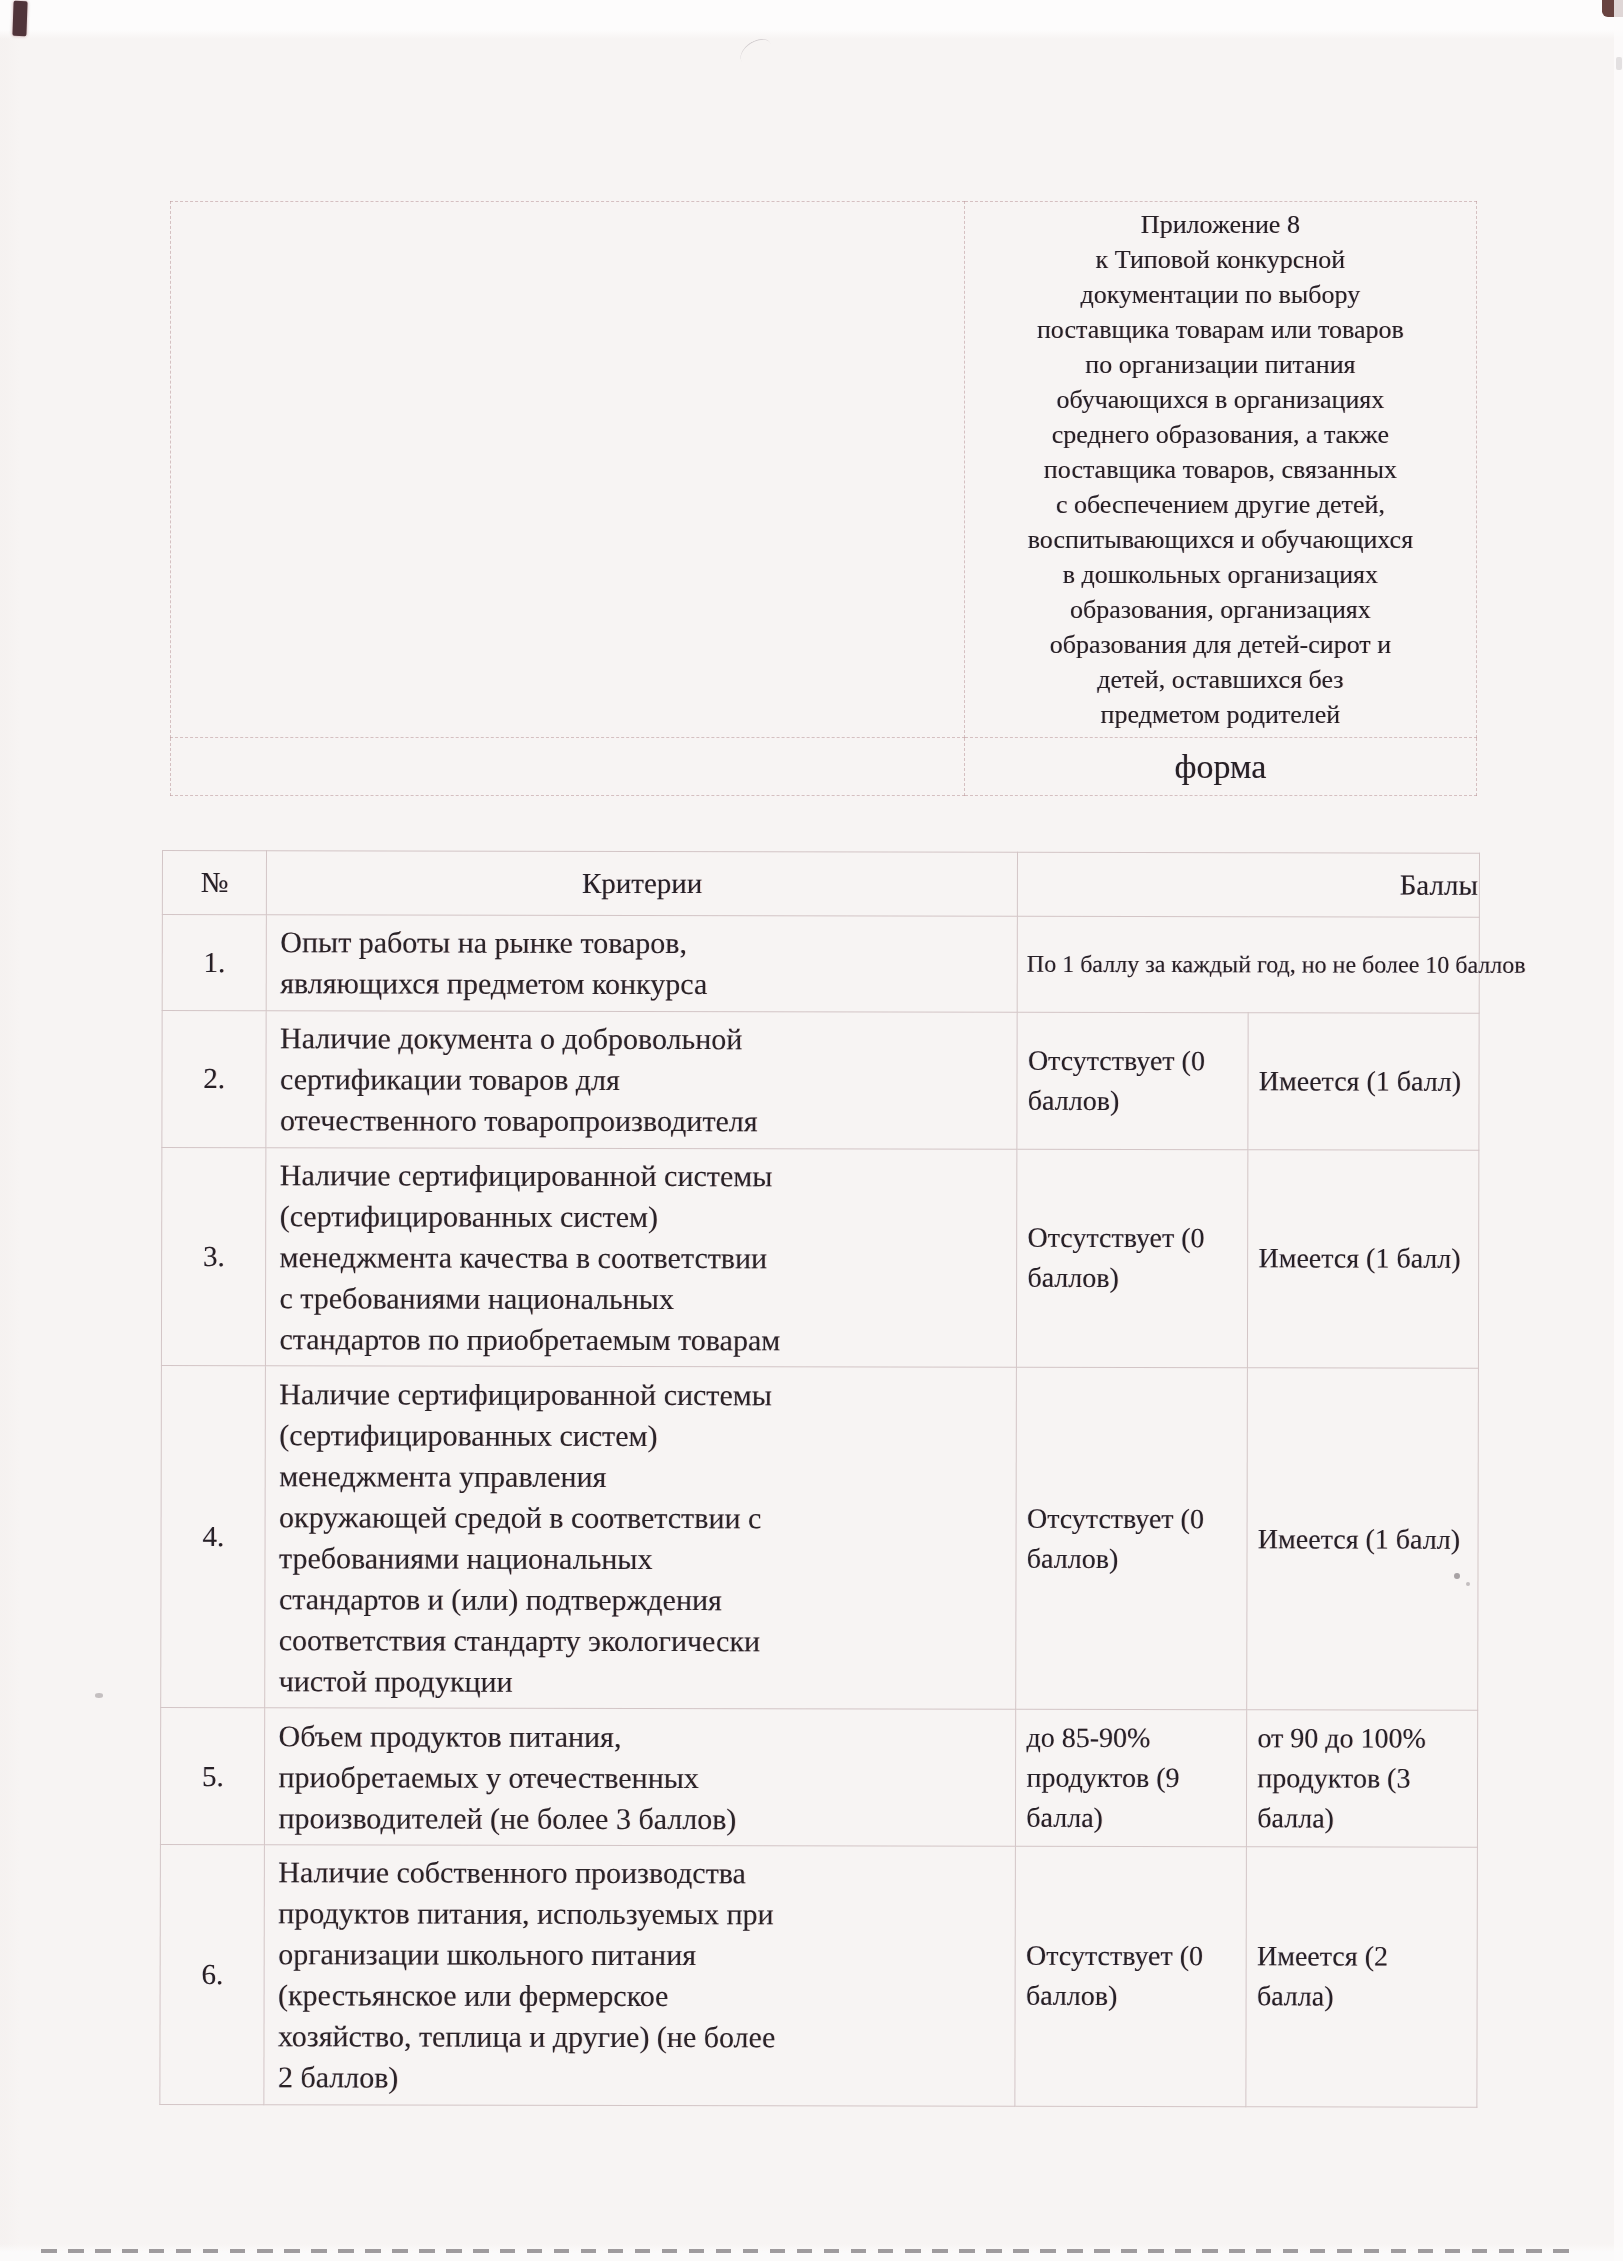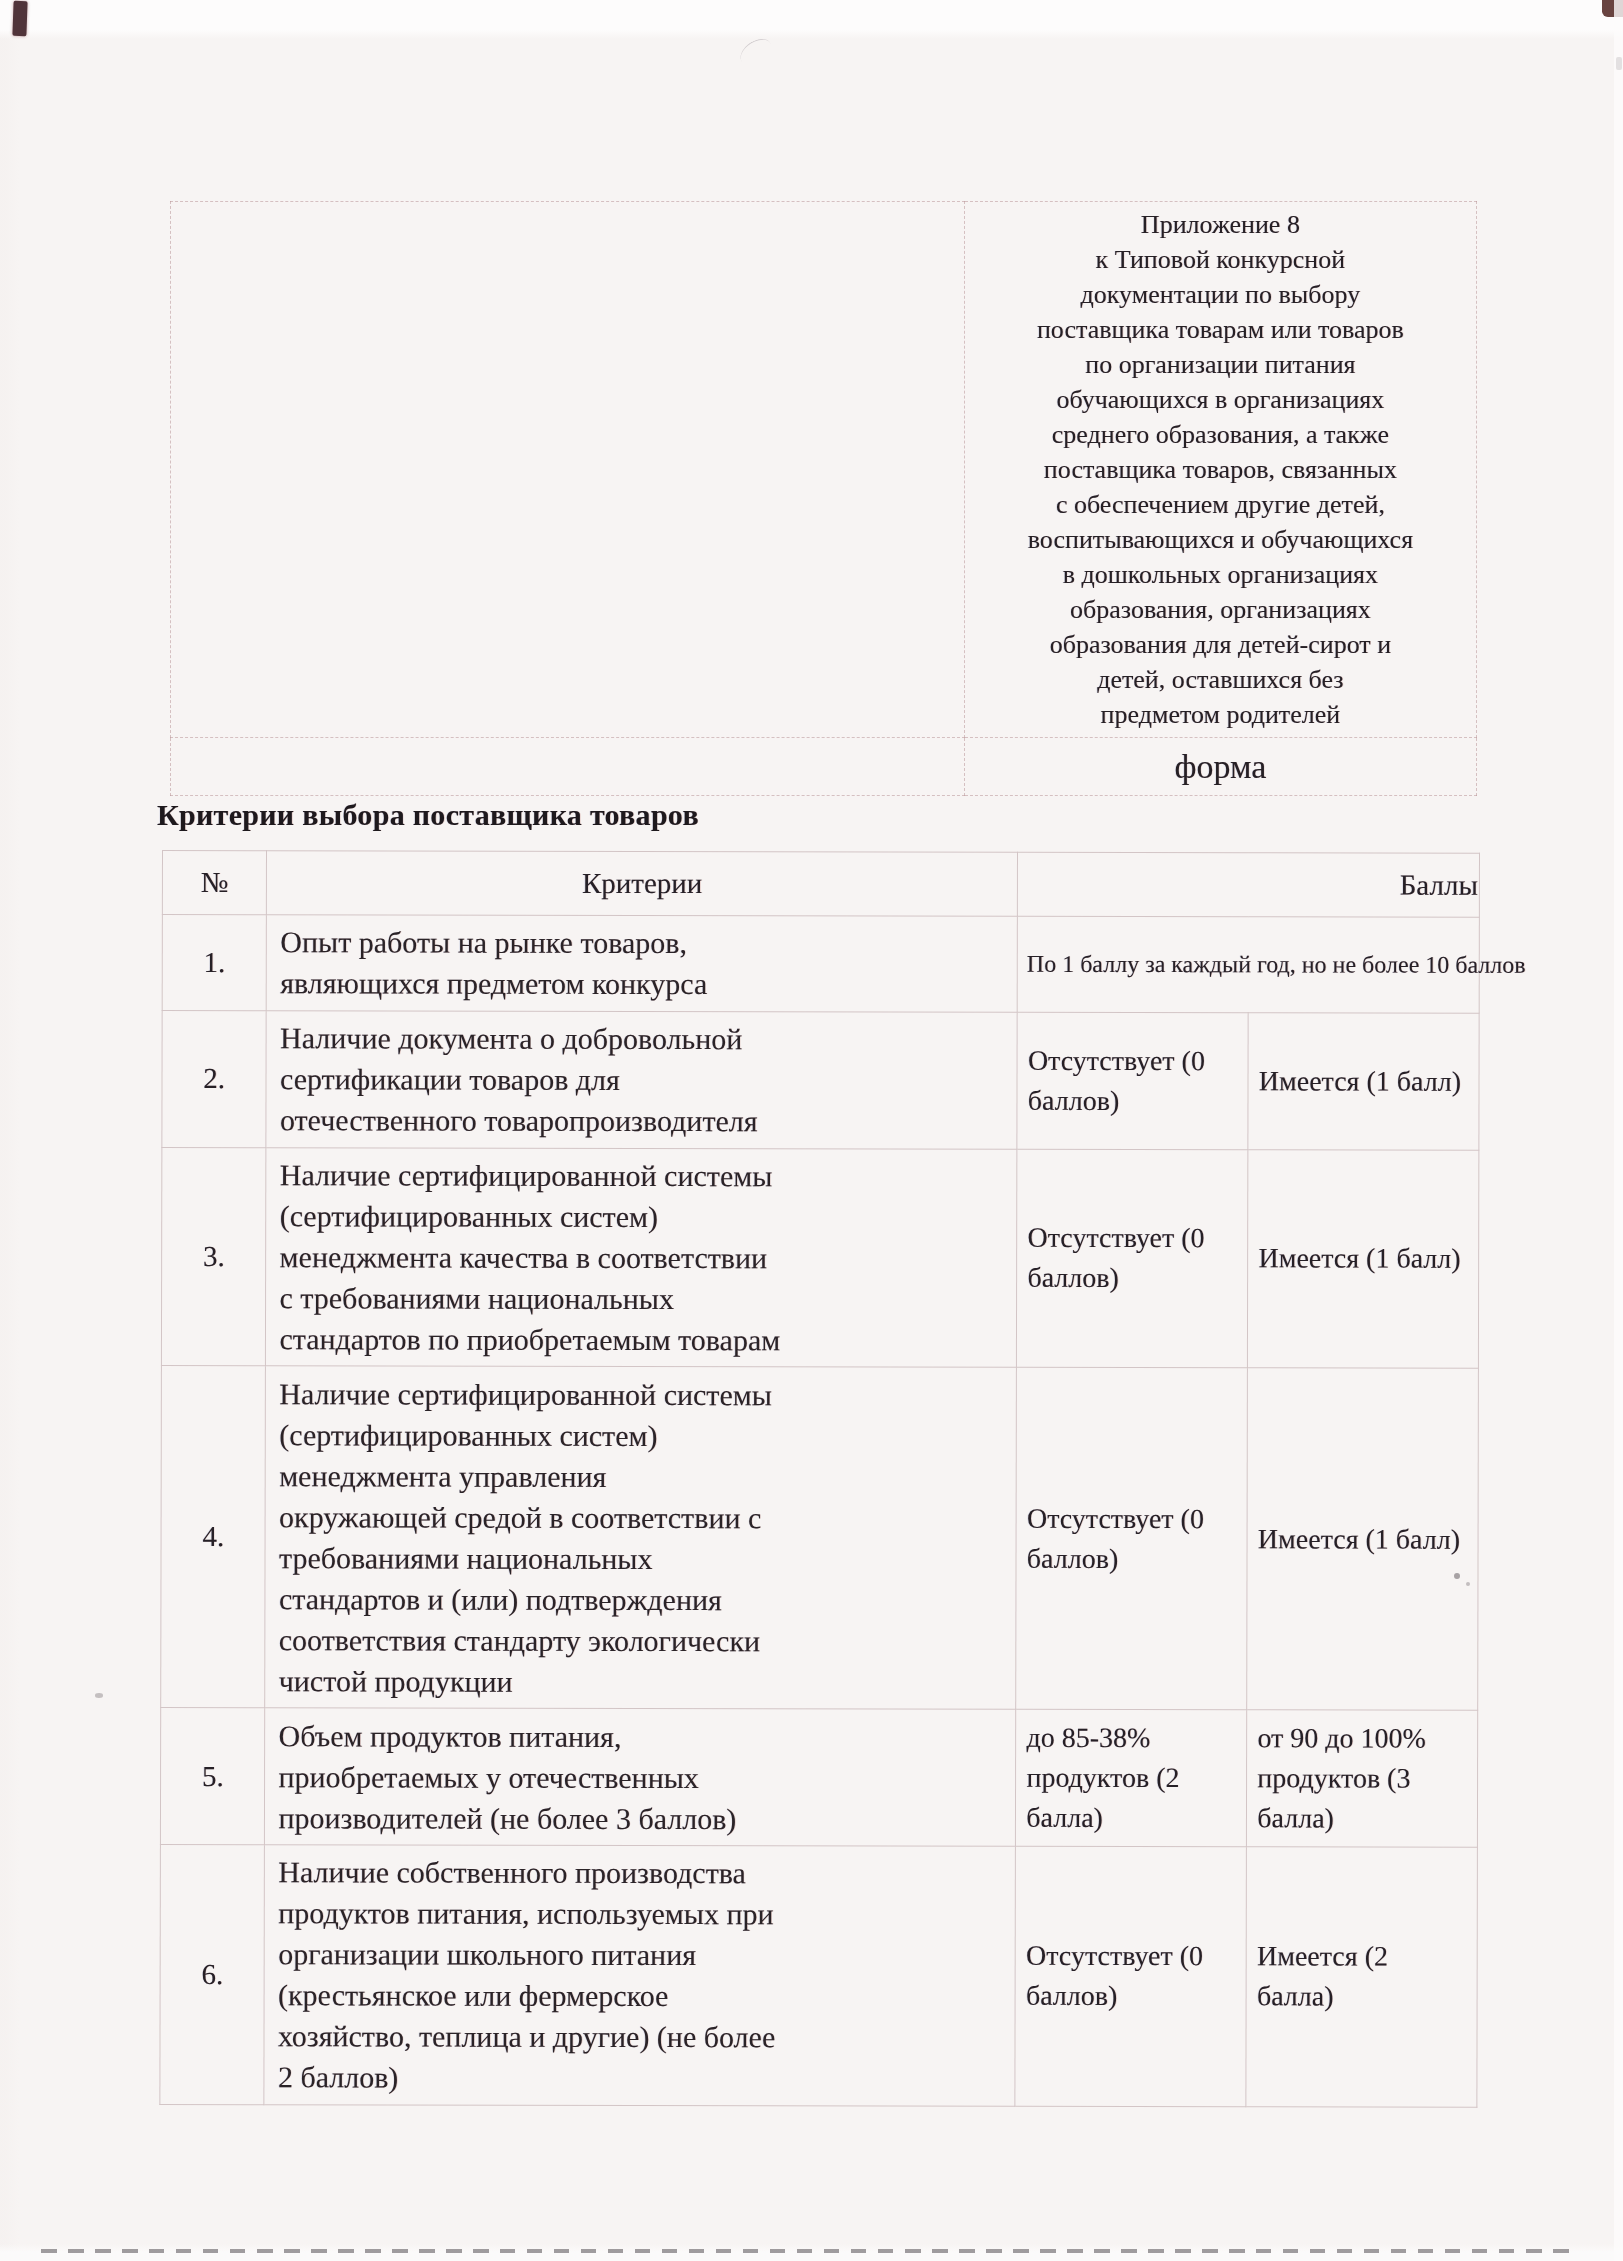--- a/index.html
+++ b/index.html
@@ -110,21 +110,20 @@
             </div>
       </td>
     </tr>
     <tr>
       <td></td>
       <td class="cell-form">форма</td>
     </tr>
   </tbody>
     </table>
 
-  <div class="section-title">Критерии выбора поставщика товаров</div>
 
   <table class="criteria-table">
     <tbody>
         <tr class="hdr">
       <td class="col-num">№</td>
       <td class="col-crit">Критерии</td>
       <td class="col-p1" colspan="2">Баллы</td>
     </tr>
 
     <tr class="rh1">
@@ -176,21 +175,21 @@
       <td class="cell-points">Имеется (1 балл)</td>
     </tr>
 
     <tr class="rh5">
       <td class="cell-num">5.</td>
       <td class="cell-crit">
             <div class="line">Объем продуктов питания,</div>
             <div class="line">приобретаемых у отечественных</div>
             <div class="line">производителей (не более 3 баллов)</div>
           </td>
-      <td class="cell-points">до 85-38% продуктов (2 балла)</td>
+      <td class="cell-points">до 85-90% продуктов (9 балла)</td>
       <td class="cell-points">от 90 до 100% продуктов (3 балла)</td>
     </tr>
 
     <tr class="rh6">
       <td class="cell-num">6.</td>
       <td class="cell-crit">
             <div class="line">Наличие собственного производства</div>
             <div class="line">продуктов питания, используемых при</div>
             <div class="line">организации школьного питания</div>
             <div class="line">(крестьянское или фермерское</div>

